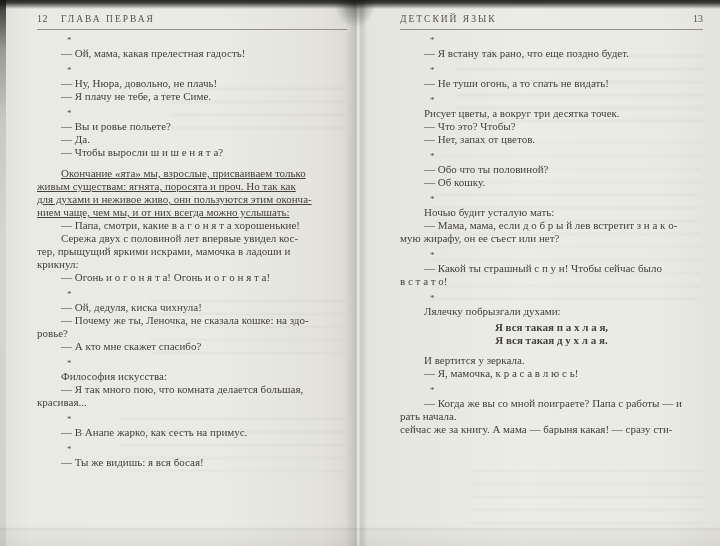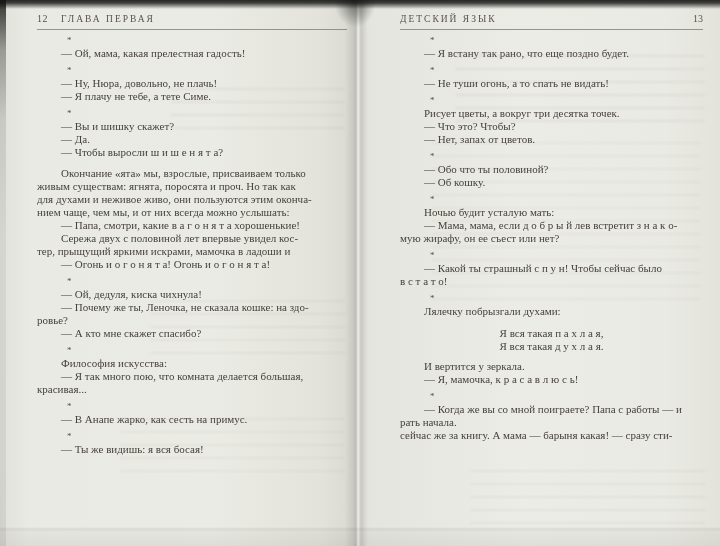--- a/index.html
+++ b/index.html
@@ -20,23 +20,23 @@
   }
   .pg-header{display:flex;align-items:baseline;font-size:9.5px;letter-spacing:2px;color:#57524b;height:12px;}
   .pg-header.right{justify-content:space-between;}
   .pageno{font-size:10px;letter-spacing:0.5px;}
   .page-left .pageno{margin-right:13px;}
   .page-right .pageno{margin-left:26px;letter-spacing:0;}
   .rule{height:1px;background:#89837a;margin-top:4px;opacity:.85;}
   .pg-body{margin-top:3px;font-size:11px;line-height:13px;}
   .tl{white-space:nowrap;}
   .tl.ind{text-indent:24px;}
-  .block.gap{margin-top:8px;}
+  .block.gap{margin-top:8px;text-decoration:underline;}
   .sep{font-size:9px;line-height:8px;margin:6px 0 3px;padding-left:30px;color:#55504a;}
-  .verse{text-align:center;margin:9px 0 7px;}
+  .verse{text-align:center;margin:3px 0 7px;font-weight:bold;}
   .ghost{
     position:absolute;pointer-events:none;
     background:repeating-linear-gradient(180deg,rgba(138,132,120,0.14) 0 2px,rgba(138,132,120,0) 2px 13px);
     filter:blur(1px);
   }
   .gutter{
     position:absolute;top:0;bottom:0;left:345px;width:22px;pointer-events:none;
     background:linear-gradient(90deg,rgba(60,58,52,0) 0,rgba(60,58,52,0.10) 8px,rgba(60,58,52,0.17) 11px,rgba(255,255,255,0.55) 13px,rgba(60,58,52,0.12) 16px,rgba(60,58,52,0) 22px);
   }
   .gutter-top-shadow{
@@ -74,40 +74,41 @@
         </div>
         <div class="sep">*</div>
         <div class="block">
           <div class="tl ind">— Ну, Нюра, довольно, не плачь!</div>
         </div>
         <div class="block">
           <div class="tl ind">— Я плачу не тебе, а тете Симе.</div>
         </div>
         <div class="sep">*</div>
         <div class="block">
-          <div class="tl ind">— Вы и шишку скажет?</div>
+          <div class="tl ind">— Вы и ровье польете?</div>
         </div>
         <div class="block">
           <div class="tl ind">— Да.</div>
         </div>
         <div class="block">
           <div class="tl ind">— Чтобы выросли ш и ш е н я т а?</div>
         </div>
         <div class="block gap">
           <div class="tl ind">Окончание «ята» мы, взрослые, присваиваем только</div>
           <div class="tl">живым существам: ягнята, поросята и проч. Но так как</div>
           <div class="tl">для духами и неживое живо, они пользуются этим оконча-</div>
           <div class="tl">нием чаще, чем мы, и от них всегда можно услышать:</div>
         </div>
         <div class="block">
           <div class="tl ind">— Папа, смотри, какие в а г о н я т а хорошенькие!</div>
         </div>
         <div class="block">
           <div class="tl ind">Сережа двух с половиной лет впервые увидел кос-</div>
           <div class="tl">тер, прыщущий яркими искрами, мамочка в ладоши и</div>
+          <div class="tl">крикнул:</div>
         </div>
         <div class="block">
           <div class="tl ind">— Огонь и о г о н я т а! Огонь и о г о н я т а!</div>
         </div>
         <div class="sep">*</div>
         <div class="block">
           <div class="tl ind">— Ой, дедуля, киска чихнула!</div>
         </div>
         <div class="block">
           <div class="tl ind">— Почему же ты, Леночка, не сказала кошке: на здо-</div>

